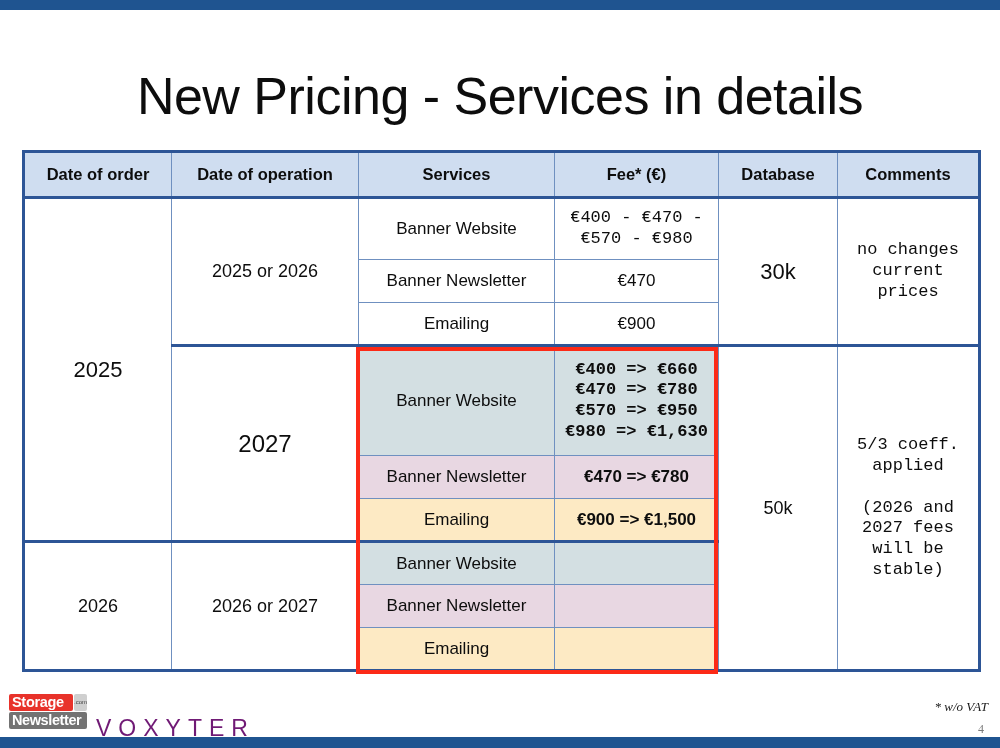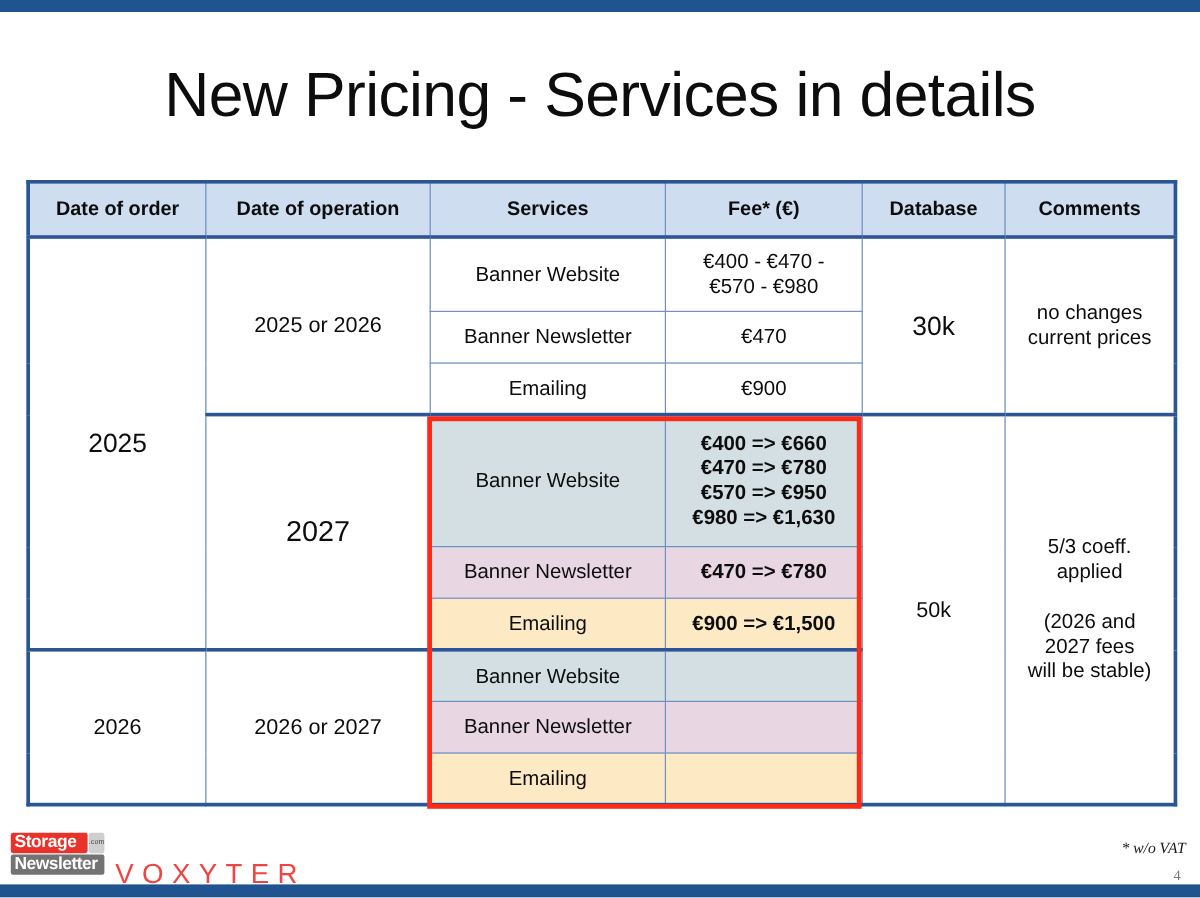--- a/index.html
+++ b/index.html
@@ -20,21 +20,21 @@
     width: 1000px; height: 10px;
     background: #1f5490;
   }
   .bottom-bar {
     position: absolute; left: 0; bottom: 0;
     width: 1000px; height: 11px;
     background: #1f5490;
   }
   .slide-title {
     position: absolute;
-    left: 0; top: 52px;
+    left: 0; top: 68px;
     width: 1000px;
     text-align: center;
     font-size: 52px;
     font-weight: 400;
     color: #0d0d0d;
     letter-spacing: -0.5px;
     line-height: 1.1;
   }
 
   
@@ -58,21 +58,21 @@
   thead th {
     background: #cfddf0;
     font-size: 16.5px;
     font-weight: bold;
     height: 46px;
     border-bottom: 3px solid #2d5596 !important;
   }
   tbody td { font-size: 17px; height: 43px; }
   .svc { text-align: left; padding-left: 11px; font-size: 17px; }
   .bold { font-weight: bold; }
-  .multi { line-height: 1.22; }
+  .multi { line-height: 1.22; font-family: Liberation Mono, monospace; }
 
   
   .fill-blue   { background: #d3dfe2; }
   .fill-pink   { background: #e8d7e2; }
   .fill-cream  { background: #fdeac4; }
   .fill-white  { background: #ffffff; }
 
   
   .sep-top-thick { border-top: 3px solid #2d5596 !important; }
 
@@ -113,21 +113,21 @@
     position: absolute; left: 65px; top: 0;
     width: 13px; height: 17px;
     background: #cfcfcf;
     border-radius: 2px;
     font-size: 6px; color: #444; text-align: center;
     line-height: 17px;
   }
   .logo-voxyter {
     position: absolute; left: 96px; top: 715px;
     font-size: 23px; letter-spacing: 7px;
-    color: #ef4444; font-weight: 500;
+    color: #701a75; font-weight: 500;
     font-family: "Liberation Sans", sans-serif;
   }
   .footer-center {
     position: absolute; left: 0; top: 716px;
     width: 1000px; text-align: center;
     font-size: 11.5px; color: #8a8a8a;
     font-family: "Liberation Serif", serif;
   }
   .footnote {
     position: absolute; right: 12px; top: 699px;

